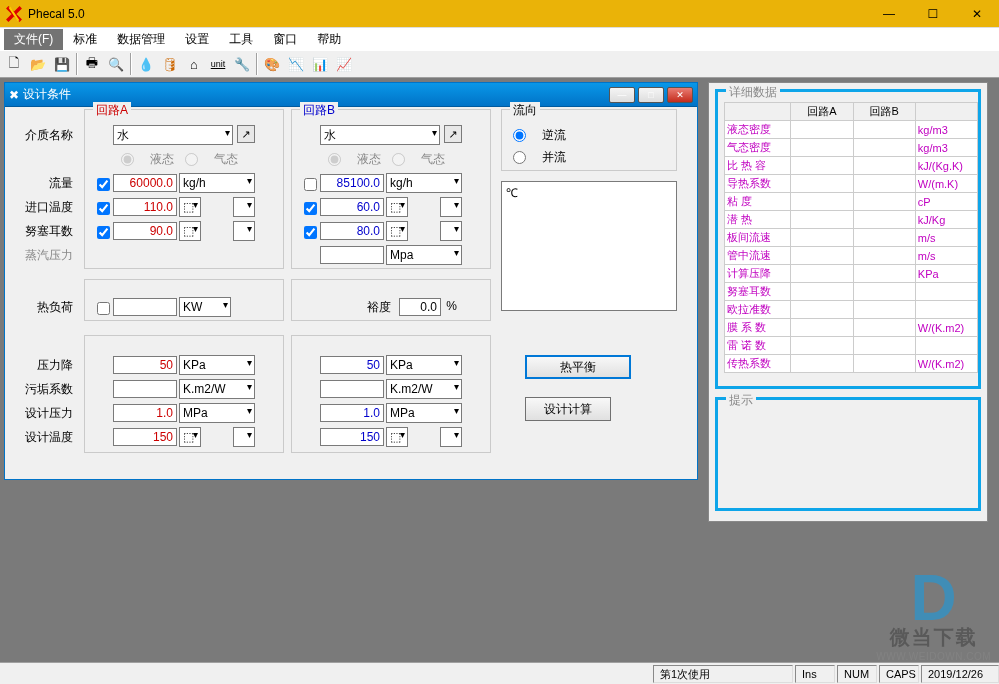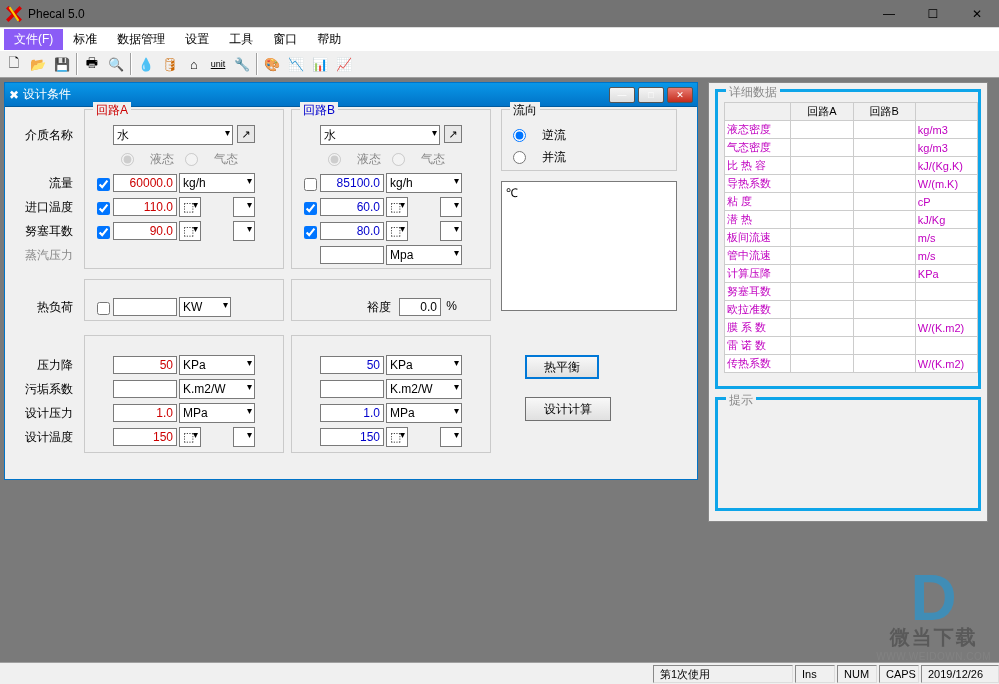--- a/index.html
+++ b/index.html
@@ -1,28 +1,28 @@
 <!DOCTYPE html>
 <html><head>
 <meta charset="utf-8">
 <style>
 * { box-sizing: border-box; font-family: "Microsoft YaHei", "SimSun", Arial, sans-serif; }
 body { margin: 0; padding: 0; background: #fff; overflow: hidden; width: 999px; height: 684px; position: relative; }
 
 
-.titlebar { height: 28px; background: #737373; display: flex; align-items: center; border-bottom: 1px solid #ddd; }
+.titlebar { height: 28px; background: #eab308; display: flex; align-items: center; border-bottom: 1px solid #ddd; }
 .titlebar-icon { width: 18px; height: 18px; margin: 0 5px; }
 .titlebar-text { font-size: 12px; flex: 1; }
 .win-controls { display: flex; }
 .win-btn { width: 44px; height: 28px; display: flex; align-items: center; justify-content: center; font-size: 12px; }
 
 
 .menubar { height: 22px; background: #fff; display: flex; align-items: center; font-size: 12px; padding-left: 4px; }
 .menu-item { padding: 2px 10px; cursor: default; }
-.menu-item.active { background: #8b5cf6; color: #fff; }
+.menu-item.active { background: #737373; color: #fff; }
 
 
 .toolbar { height: 28px; background: #f0f0f0; border-top: 1px solid #fff; border-bottom: 1px solid #a0a0a0; display: flex; align-items: center; padding: 2px; gap: 0; }
 .tb-btn { width: 24px; height: 22px; border: 1px solid transparent; display: flex; align-items: center; justify-content: center; font-size: 13px; }
 .tb-sep { width: 5px; height: 22px; border-left: 1px solid #a0a0a0; border-right: 1px solid #fff; margin: 0 2px; width: 2px; }
 
 
 .mdi { position: absolute; top: 78px; left: 0; right: 0; bottom: 22px; background: #7a7a7a; }
 
 
@@ -283,21 +283,21 @@
       <div class="txt blu" style="left:315px;top:297px;width:64px">1.0</div>
       <div class="sel" style="left:381px;top:296px;width:76px">
           <div class="sel-inner">MPa</div>
         </div>
       <div class="txt blu" style="left:315px;top:321px;width:64px">150</div>
       <div class="sel" style="left:381px;top:320px;width:22px">
           <div class="sel-inner">⬚</div>
         </div>
       <div class="sel" style="left:435px;top:320px;width:22px"></div>
 
-      <div class="btn focus" style="left:520px;top:248px;width:74px;height:24px">热平衡</div>
+      <div class="btn focus" style="left:520px;top:248px;width:106px;height:24px">热平衡</div>
       <div class="btn" style="left:520px;top:290px;width:86px;height:24px">设计计算</div>
 
     </div>
   </div>
 
   <div class="sidepanel">
     <div class="sp-group" style="left:6px;top:6px;width:266px;height:300px">
       <div class="sp-title">详细数据</div>
       <table class="prop-table" style="left:6px;top:10px;width:254px">
         <thead>

